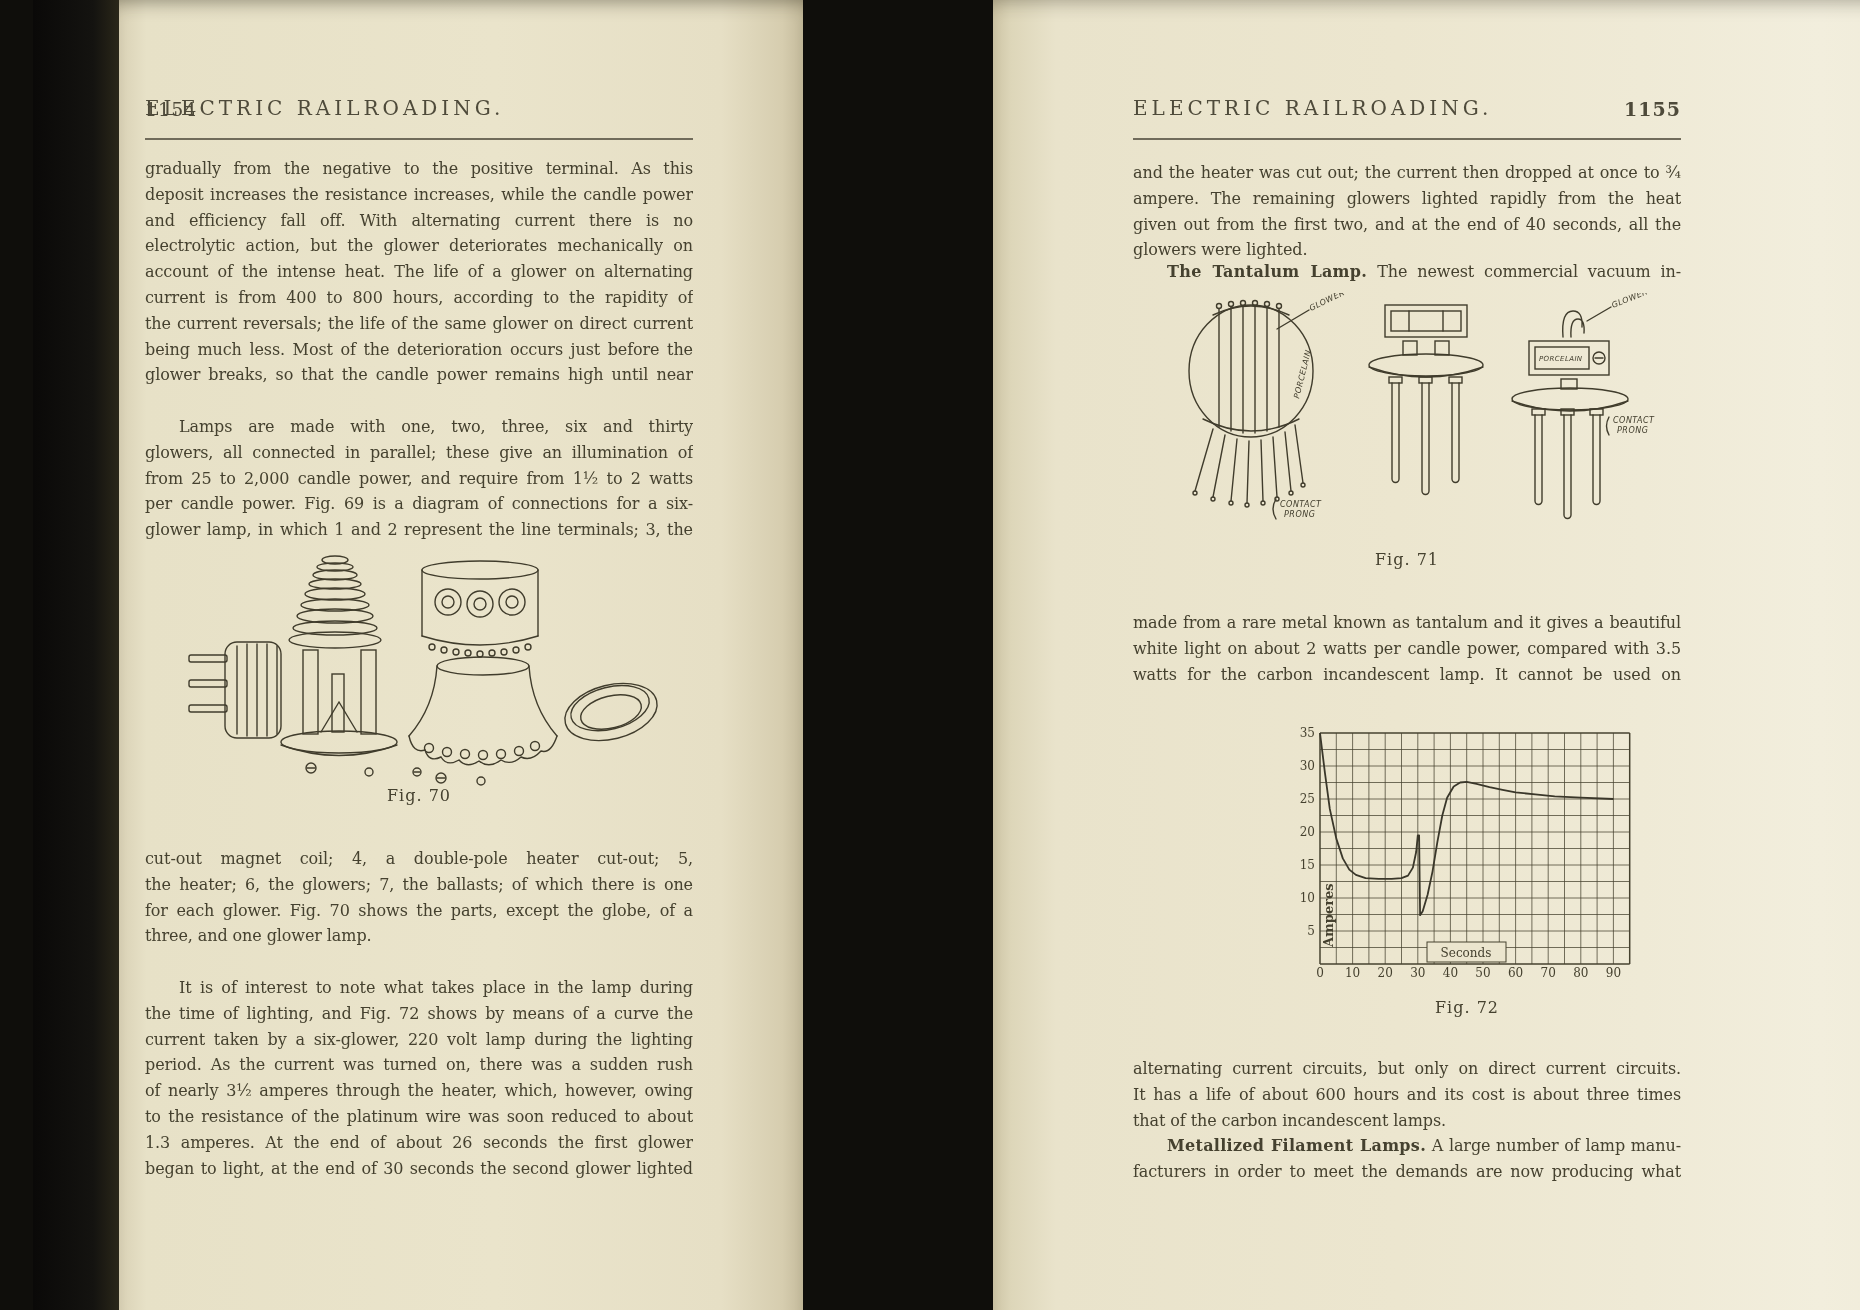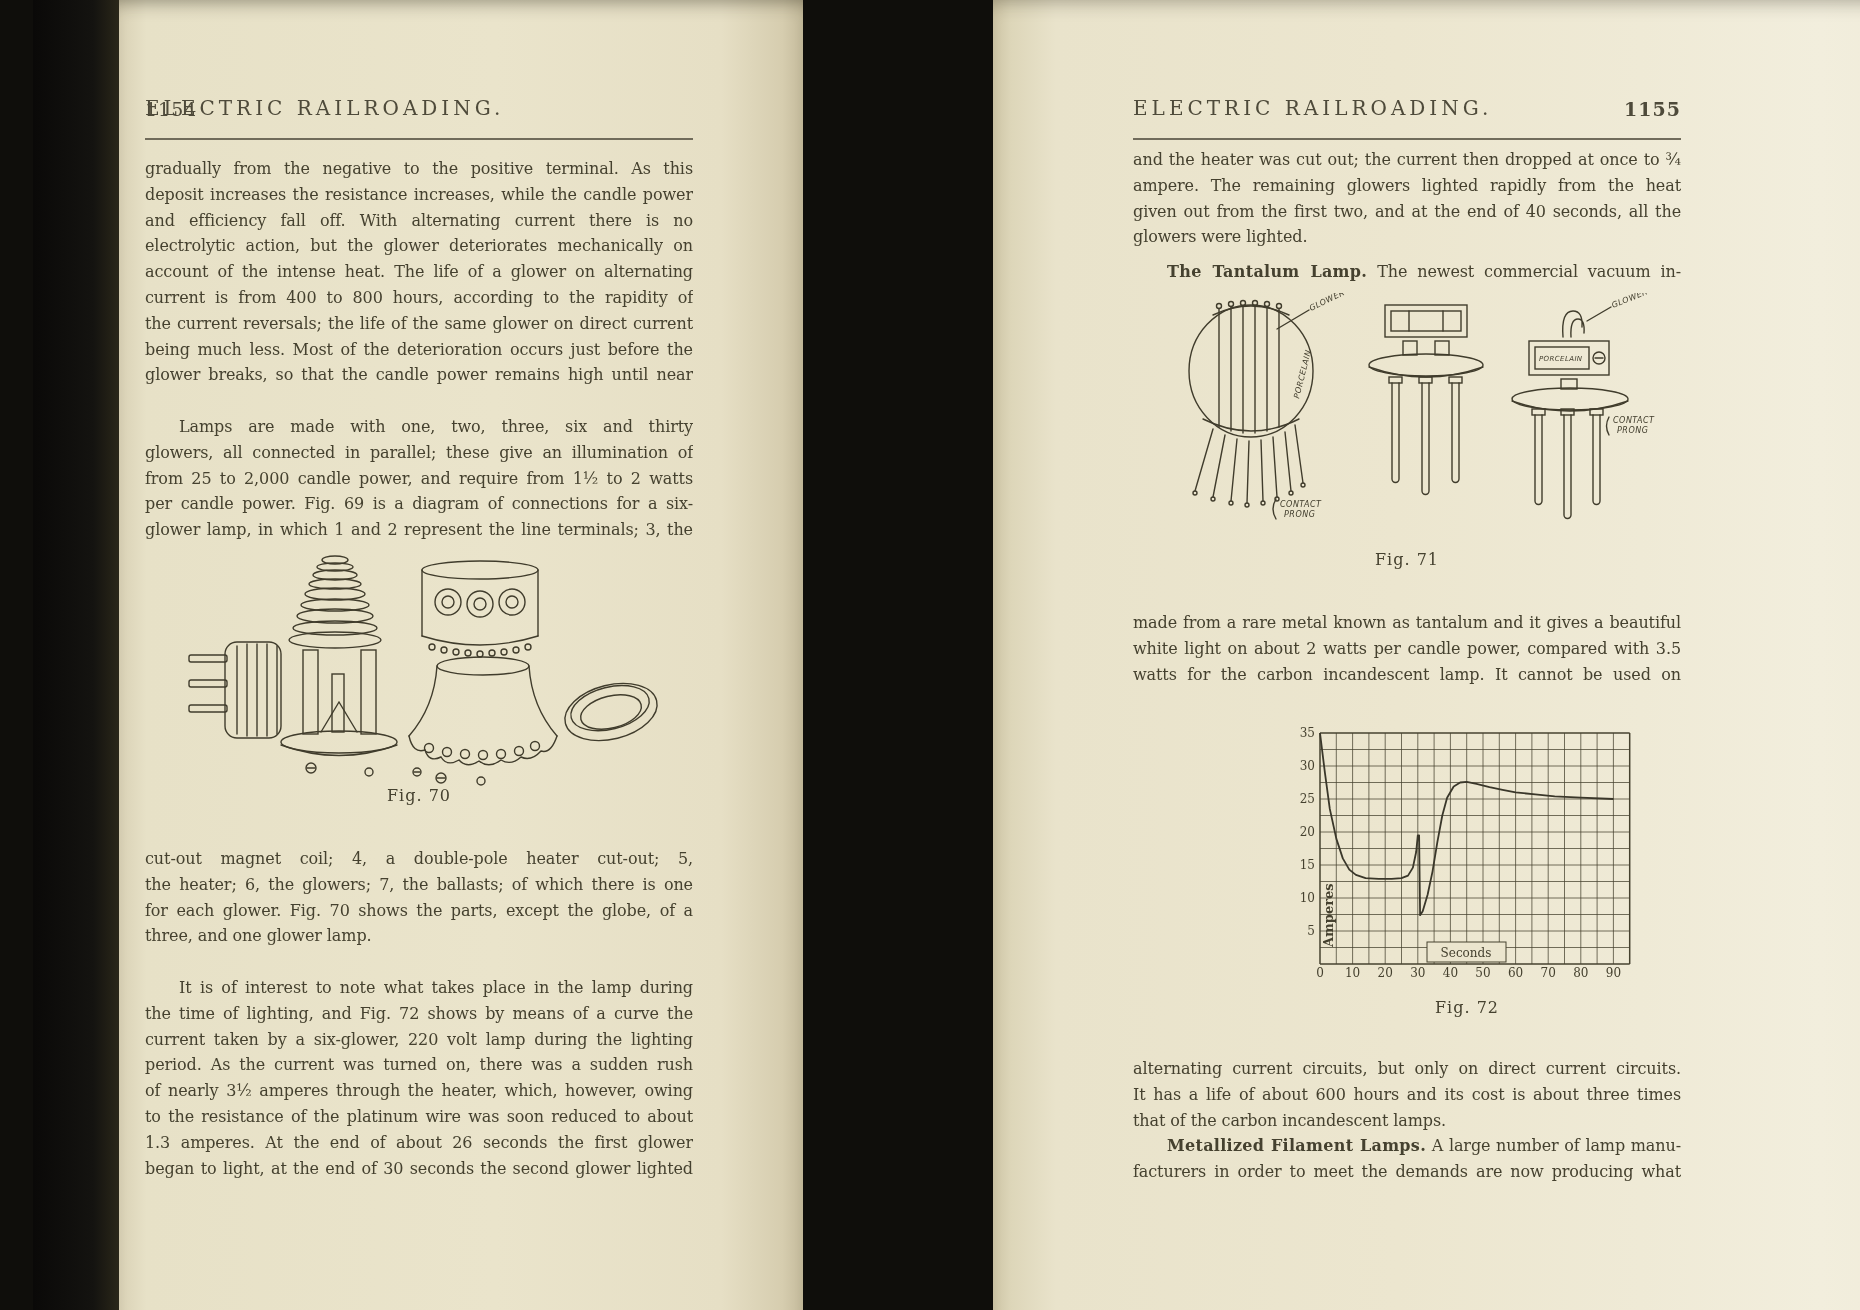--- a/index.html
+++ b/index.html
@@ -162,21 +162,21 @@
       </div>
   </div>
 
   <div id="gutter"></div>
 
   <div class="page" id="right-page">
     <div class="running" style="left:140px;top:96px;">ELECTRIC RAILROADING.</div>
     <div class="pnum" style="left:140px;top:98px;width:548px;text-align:right;font-weight:bold;">1155</div>
     <div class="rule" style="left:140px;top:138px;"></div>
 
-    <div class="para" style="left:140px;top:147px;">
+    <div class="para" style="left:140px;top:160px;">
         <div class="tline just">and the heater was cut out; the current then dropped at once to ¾</div>
         <div class="tline just">ampere. The remaining glowers lighted rapidly from the heat</div>
         <div class="tline just">given out from the first two, and at the end of 40 seconds, all the</div>
         <div class="tline">glowers were lighted.</div>
       </div>
 
     <div class="para" style="left:140px;top:259px;">
       <div class="tline just ind">
         <span class="blead">The Tantalum Lamp.</span>
         <span>The newest commercial vacuum in-</span>

